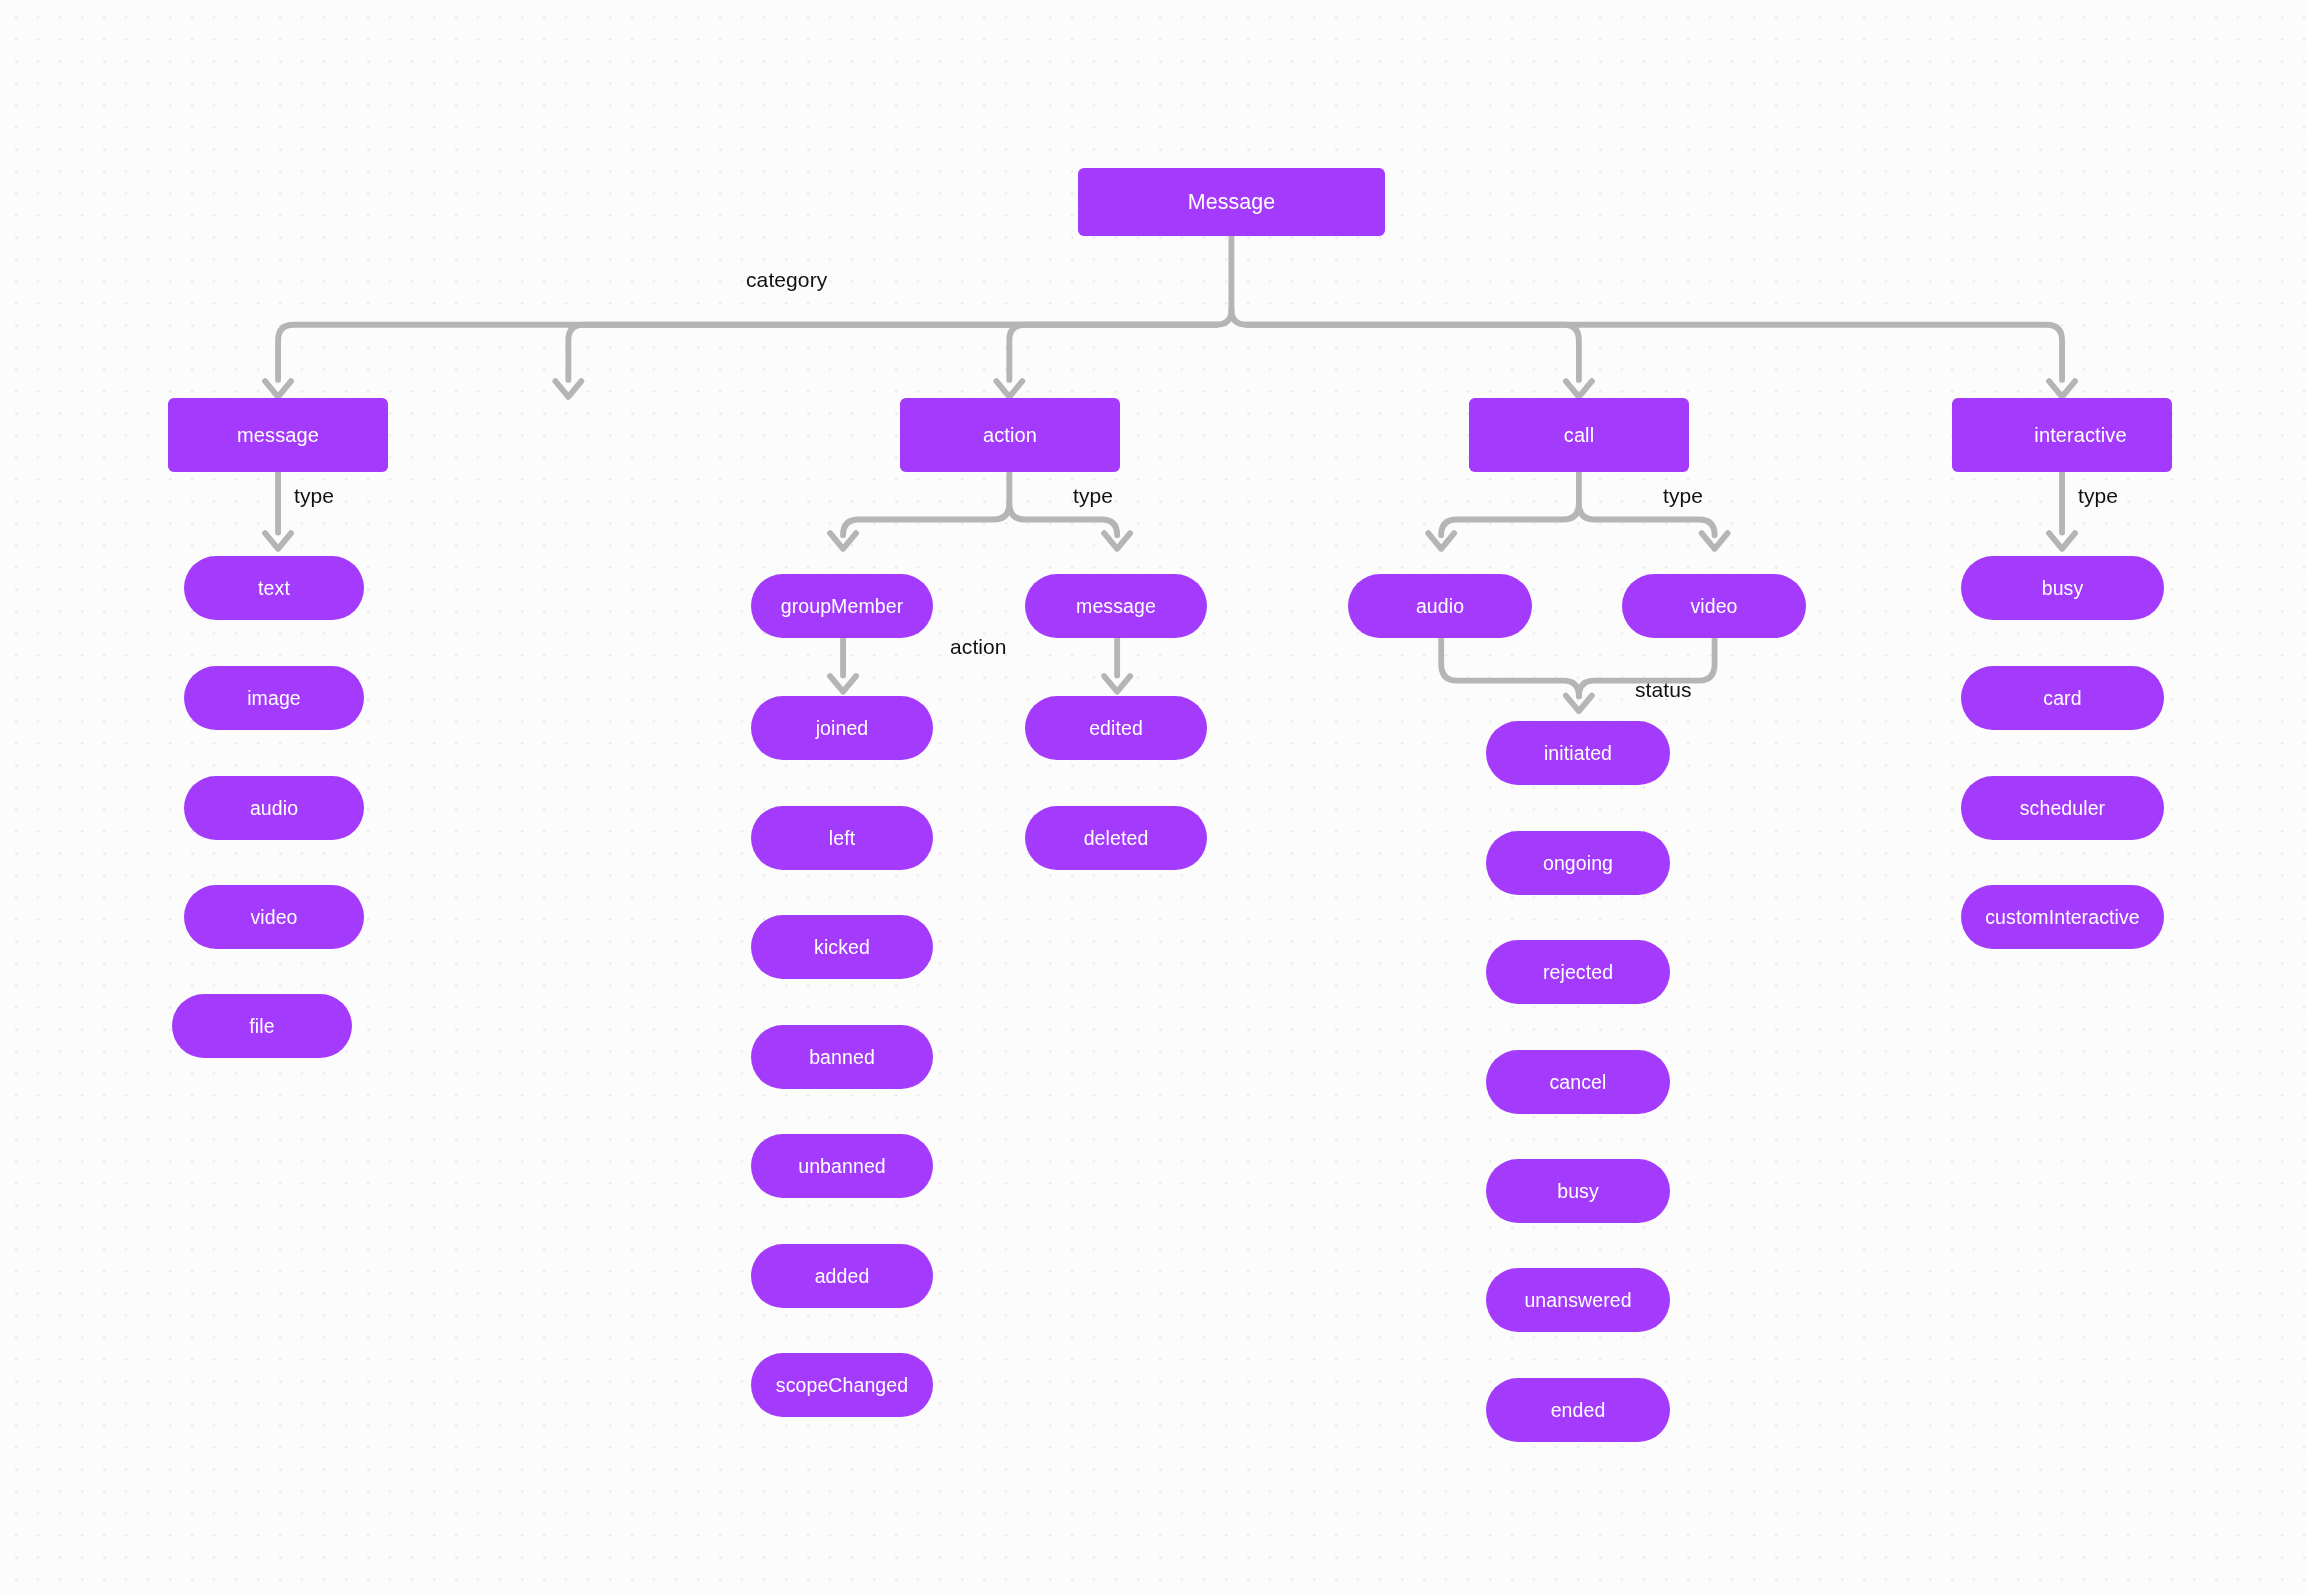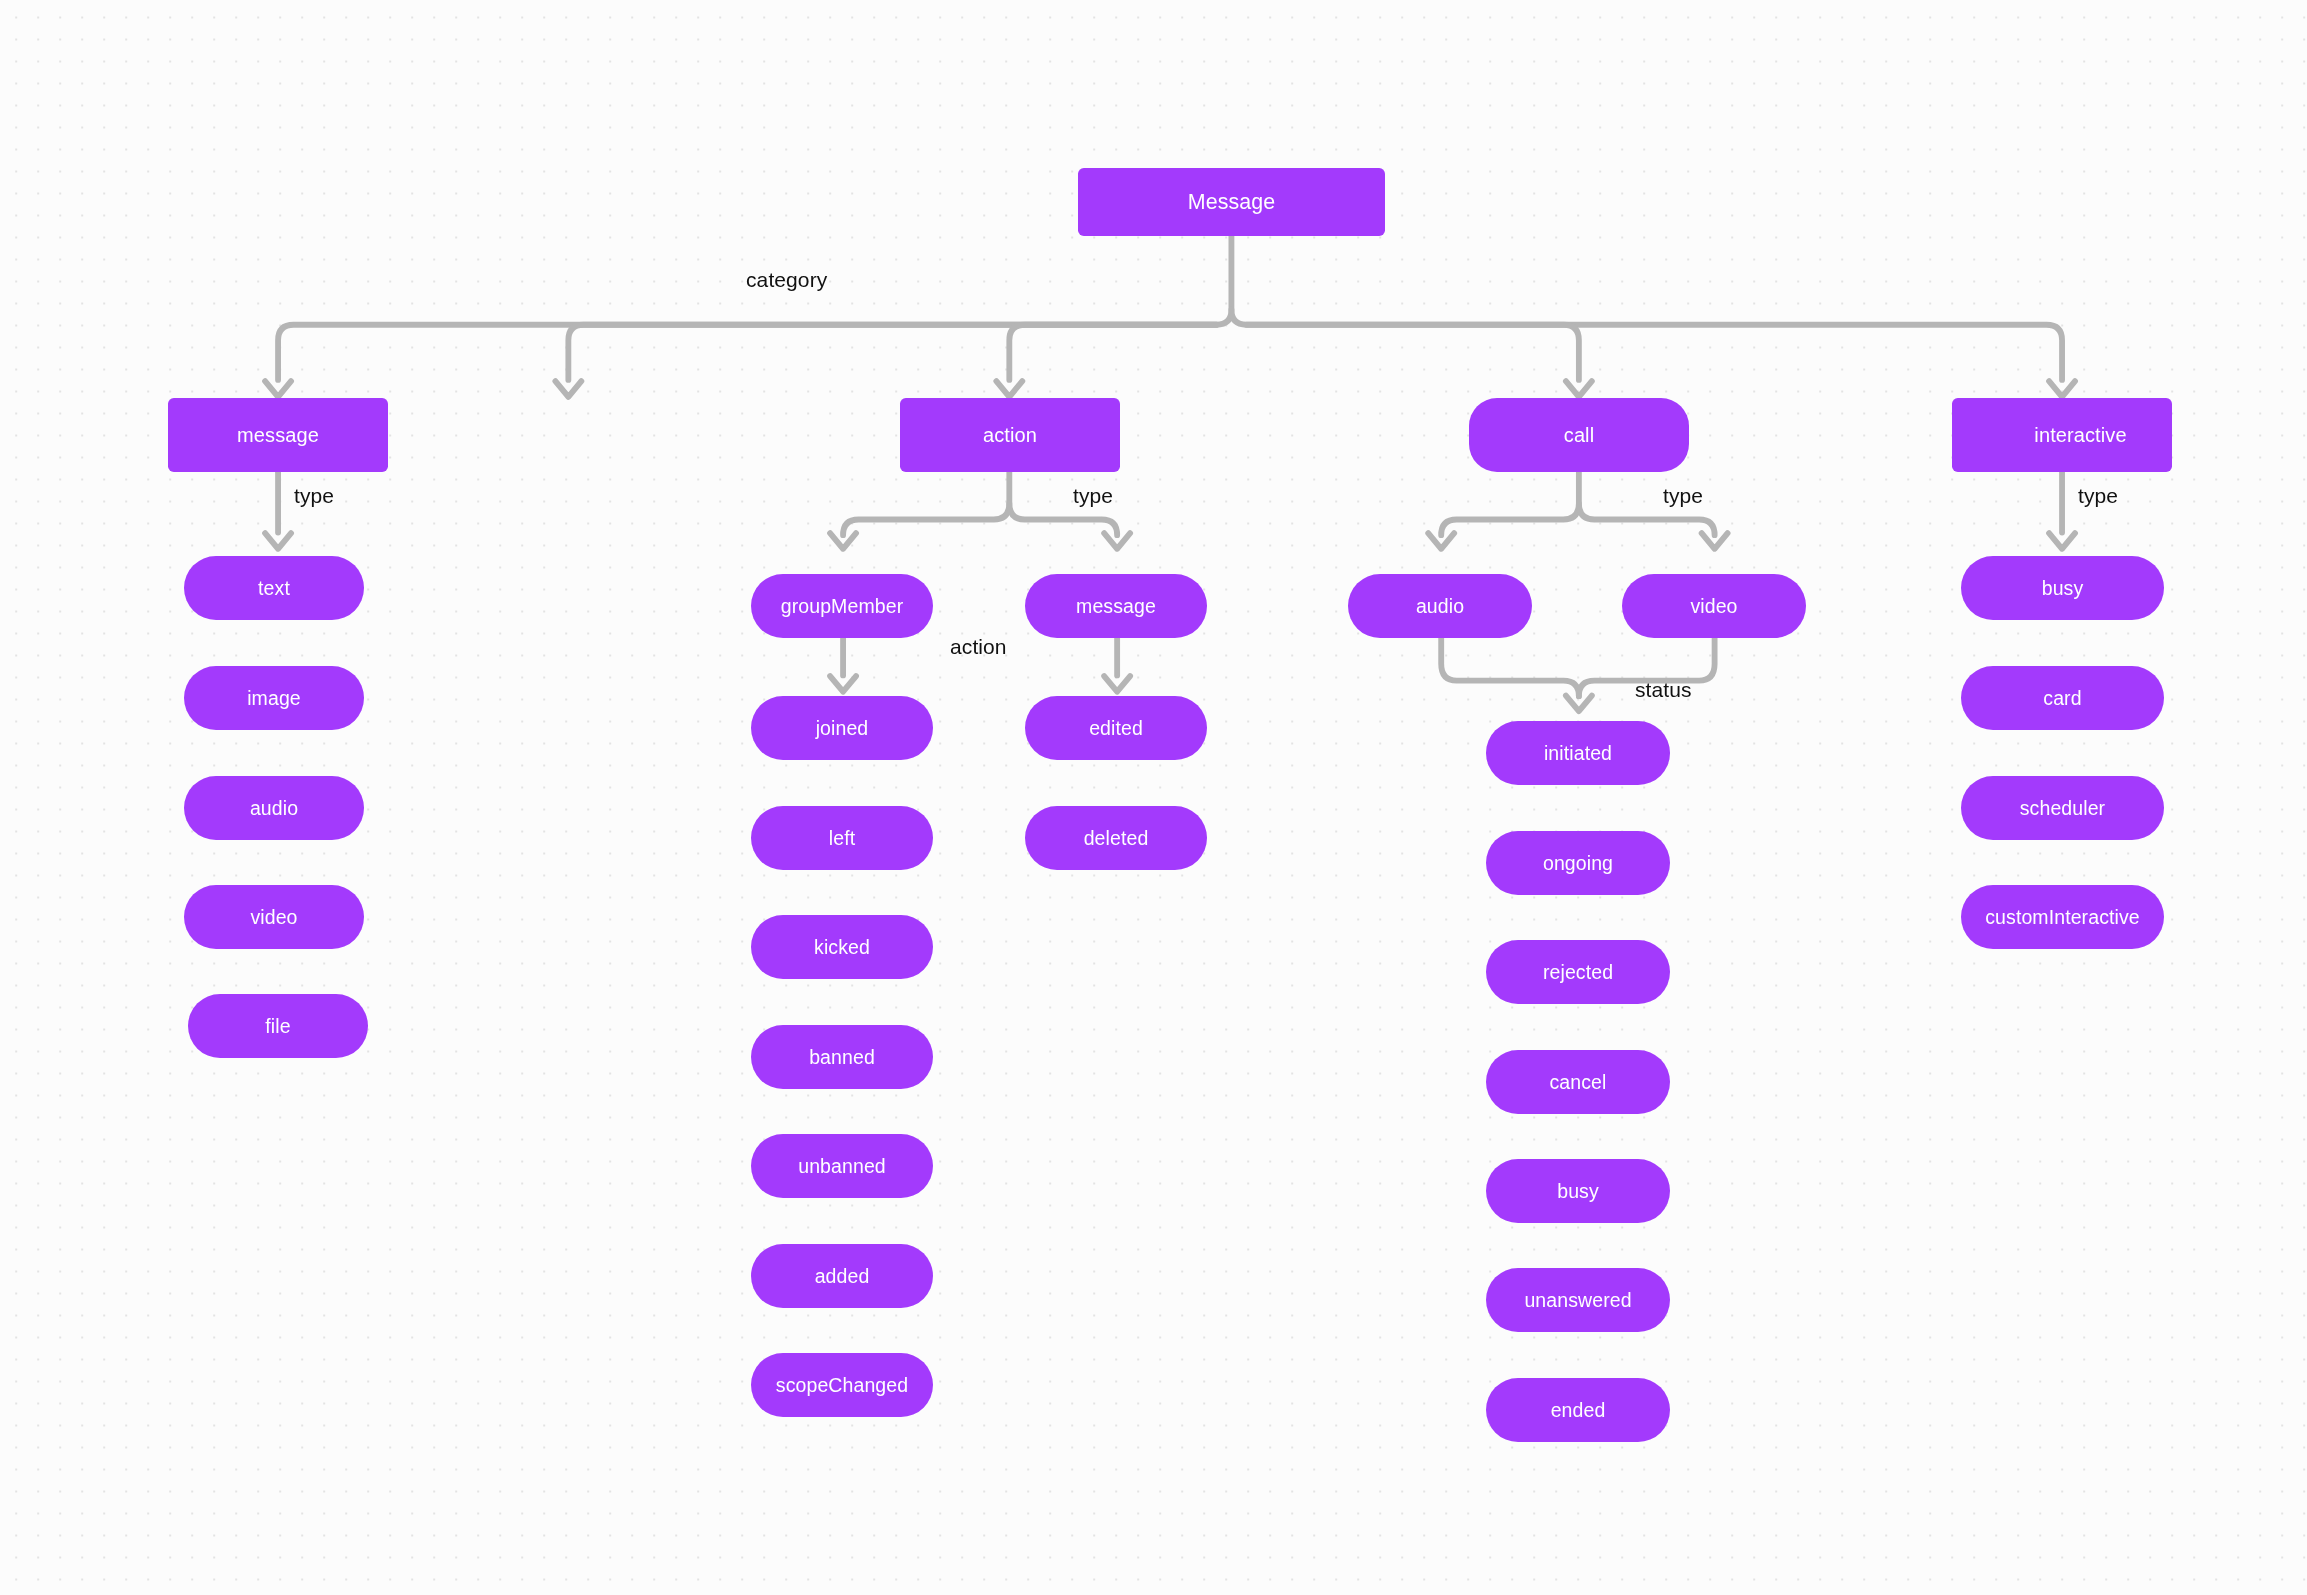--- a/index.html
+++ b/index.html
@@ -125,21 +125,21 @@
 
   <div class="node lvl2" style="left:168px; top:398px; width:220px; height:74px;">
     <span>message</span>
   </div>
 
 
   <div class="node lvl2" style="left:900px; top:398px; width:220px; height:74px;">
     <span>action</span>
   </div>
 
-  <div class="node lvl2" style="left:1469px; top:398px; width:220px; height:74px;border-radius:28px;">
+  <div class="node lvl2" style="left:1469px; top:398px; width:220px; height:74px;">
     <span>call</span>
   </div>
 
   <div class="node lvl2" style="left:1952px; top:398px; width:220px; height:74px;padding-left:37px;">
     <span>interactive</span>
   </div>
 
   <div class="edge-label" style="left:294px; top:484px;">type</div>
   <div class="edge-label" style="left:1073px; top:484px;">type</div>
   <div class="edge-label" style="left:1663px; top:484px;">type</div>
@@ -150,21 +150,21 @@
   </div>
   <div class="node pill" style="left:184px; top:666px; width:180px; height:64px;">
     <span>image</span>
   </div>
   <div class="node pill" style="left:184px; top:776px; width:180px; height:64px;">
     <span>audio</span>
   </div>
   <div class="node pill" style="left:184px; top:885px; width:180px; height:64px;">
     <span>video</span>
   </div>
-  <div class="node pill" style="left:188px; top:994px; width:180px; height:64px;">
+  <div class="node pill" style="left:172px; top:994px; width:180px; height:64px;">
     <span>file</span>
   </div>
 
   <div class="node pill" style="left:751px; top:574px; width:182px; height:64px;">
     <span>groupMember</span>
   </div>
   <div class="node pill" style="left:1025px; top:574px; width:182px; height:64px;">
     <span>message</span>
   </div>
 

